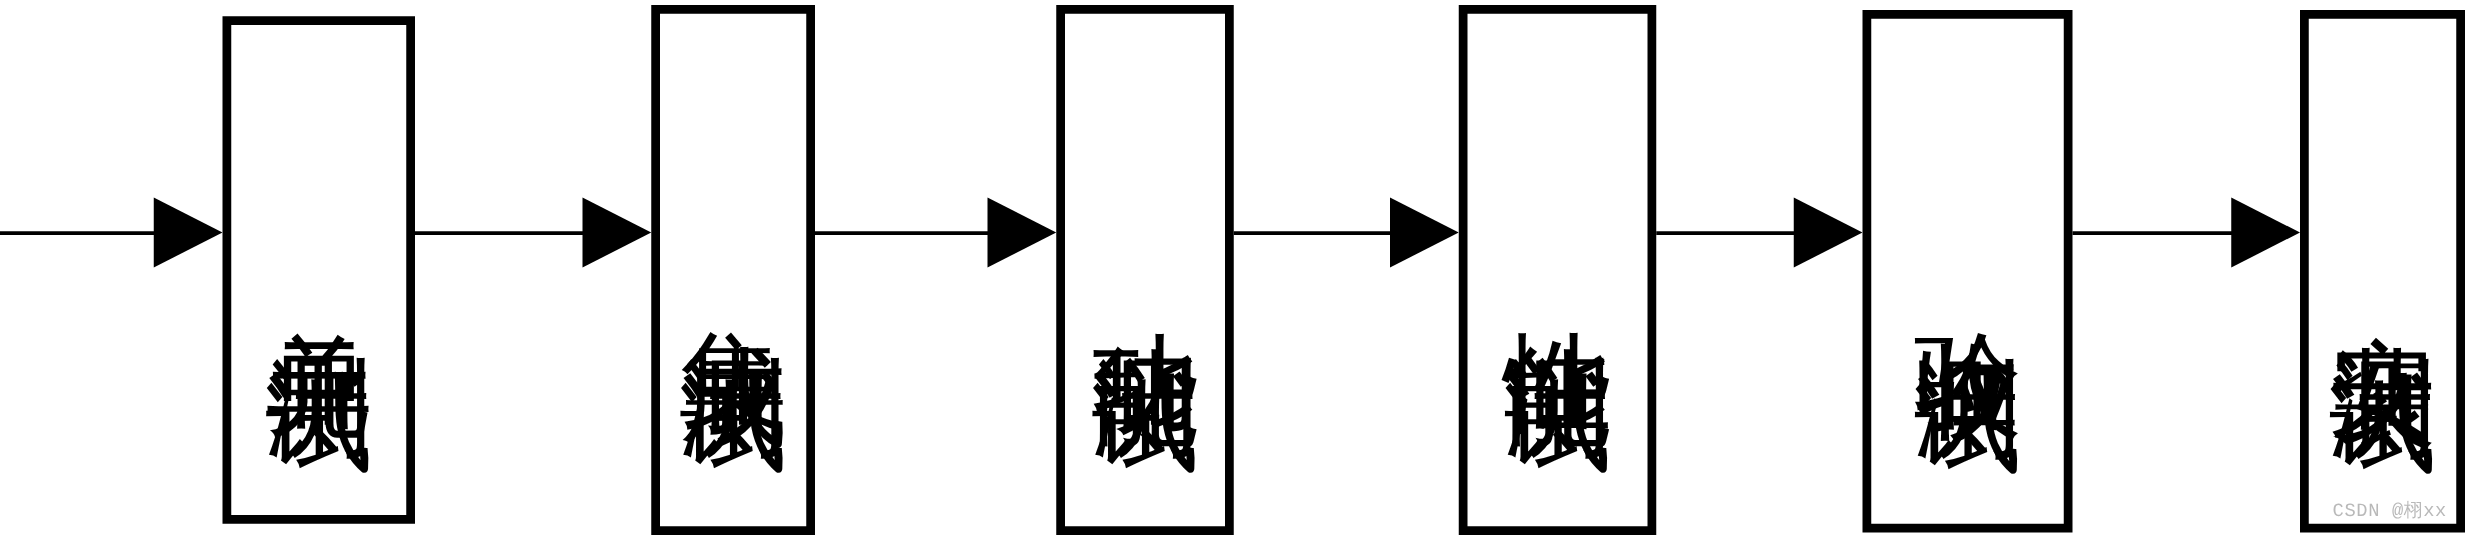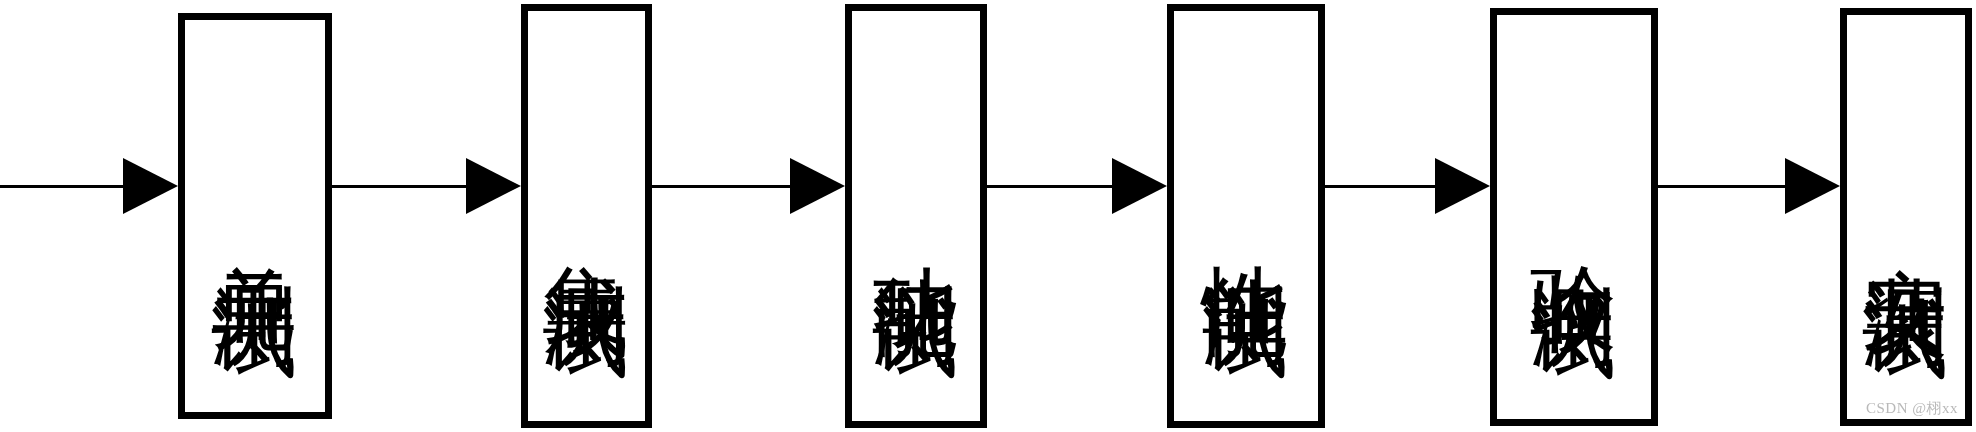--- a/index.html
+++ b/index.html
@@ -60,21 +60,21 @@
     flex: 0 0 auto;
     border-top: 28px solid transparent;
     border-bottom: 28px solid transparent;
     border-left: 55px solid #000000;
     margin-left: -1px;
   }
 
   
   .watermark {
     position: absolute;
-    font-family: Liberation Serif, serif;
+    font-family: Liberation Mono, monospace;
     font-size: 15px;
     color: #b9b9b9;
     white-space: nowrap;
     letter-spacing: 0.5px;
   }
 </style>
 </head>
 <body>
 
 <div id="canvas">

